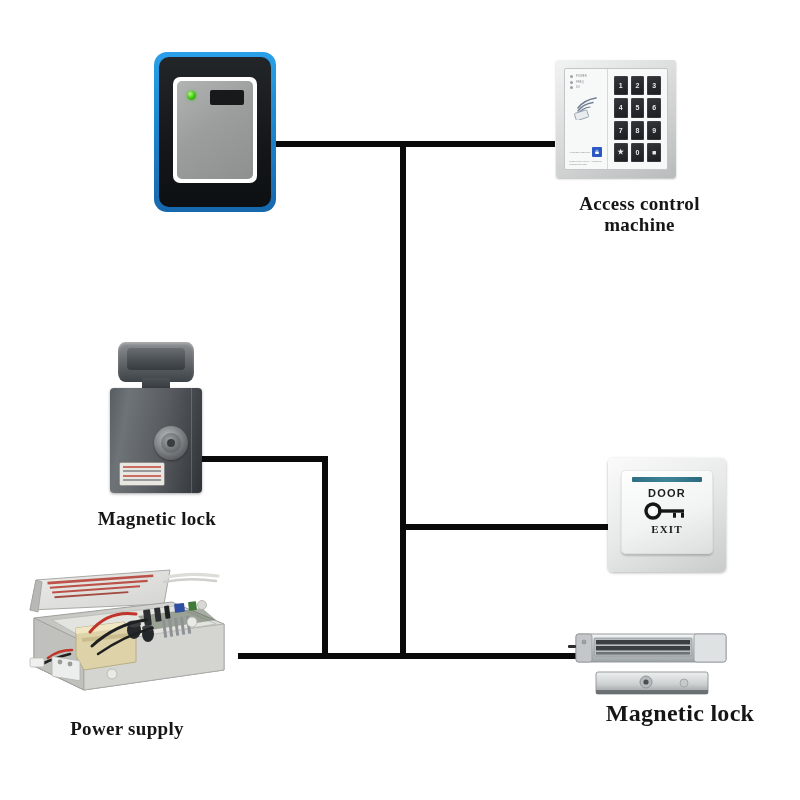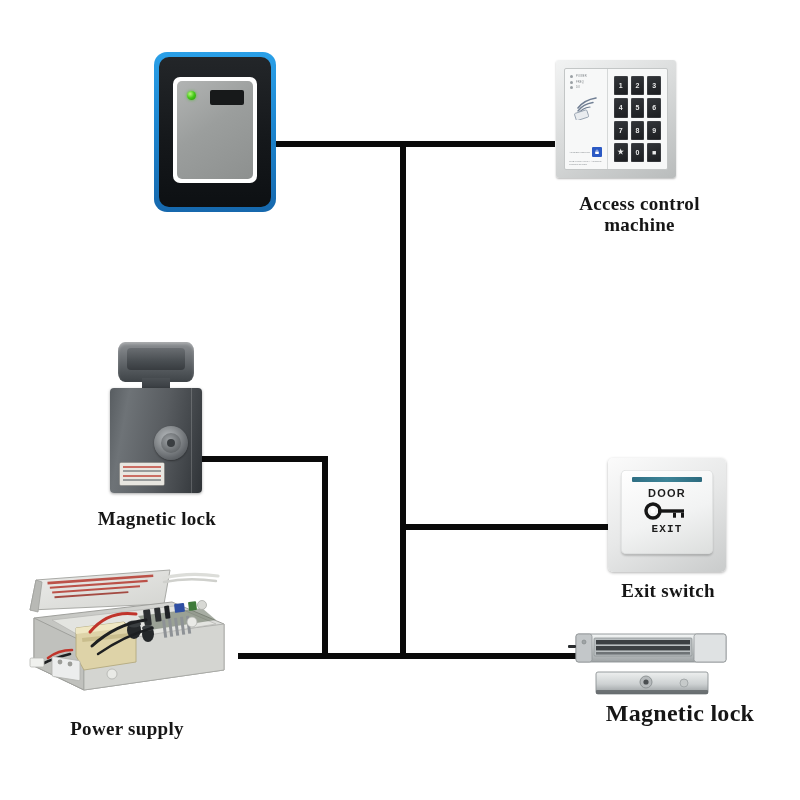--- a/index.html
+++ b/index.html
@@ -209,21 +209,21 @@
     background:linear-gradient(90deg,#2f6f84 0%,#3d8497 50%,#2c6a7e 100%);
     border-radius:1px;
   }
   .ex-door{
     font-family:"Liberation Sans", sans-serif;
     font-size:11px;font-weight:bold;color:#1c1c1c;
     margin-top:5px;letter-spacing:1.2px;
   }
   .ex-key{margin-top:2px;}
   .ex-exit{
-    font-family:Liberation Mono, monospace;
+    font-family:Liberation Serif, serif;
     font-size:11px;font-weight:bold;color:#1c1c1c;
     margin-top:2px;letter-spacing:1.2px;
   }
 
   
   #power-supply{left:12px;top:558px;width:218px;height:150px;}
   .ps-svg{display:block;}
 
   
   #magnetic-lock{left:562px;top:628px;width:180px;height:72px;}
@@ -364,21 +364,20 @@
           <circle cx="11" cy="10" r="7" fill="none" stroke="#161616" stroke-width="3.4"></circle>
           <circle cx="11" cy="10" r="2.2" fill="#ffffff"></circle>
           <rect x="16" y="8.3" width="26" height="3.4" fill="#161616"></rect>
           <rect x="31" y="11.7" width="3" height="5" fill="#161616"></rect>
           <rect x="39" y="11.7" width="3" height="5" fill="#161616"></rect>
         </svg>
         <div class="ex-exit">EXIT</div>
       </div>
     </div>
   </div>
-  <div class="label" id="label-exit-switch">Exit switch</div>
 
   <div class="node" id="power-supply">
     <svg class="ps-svg" width="218" height="150" viewBox="0 0 218 150">
       <defs>
         <linearGradient id="psCase" x1="0" y1="0" x2="0" y2="1">
           <stop offset="0" stop-color="#f1f1ef"></stop>
             <stop offset="1" stop-color="#c9cac6"></stop>
         </linearGradient>
         <linearGradient id="psLid" x1="0" y1="0" x2="1" y2="1">
           <stop offset="0" stop-color="#ececea"></stop>

